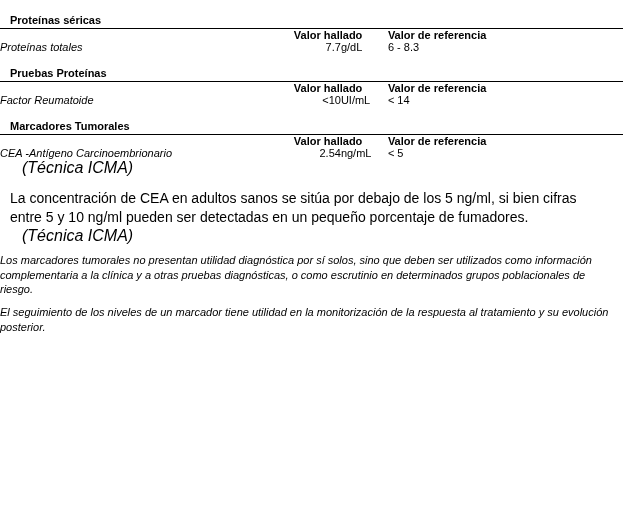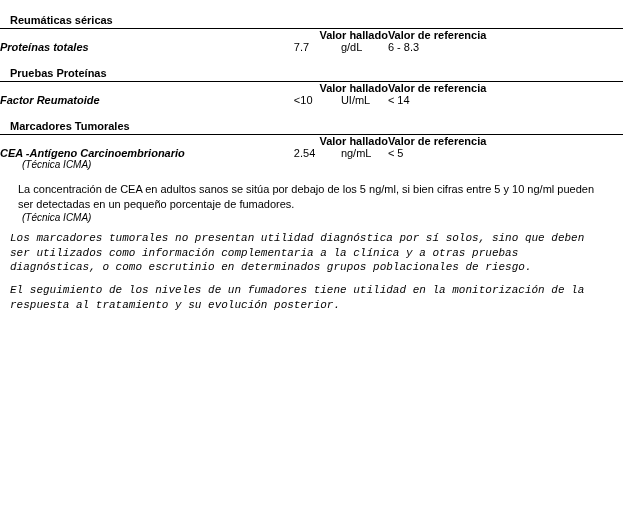--- a/index.html
+++ b/index.html
@@ -40,74 +40,72 @@
   }
   table.results {
     width: 100%;
     border-collapse: collapse;
     table-layout: fixed;
   }
   table.results td, table.results th {
     padding: 0;
     vertical-align: top;
   }
-  .col-name   { width: 250px; padding-left: 14px; font-weight: bold; }
-  .col-value  { width: 80px;  padding-right: 6px; }
+  .col-name   { width: 250px; padding-left: 14px; }
+  .col-value  { width: 80px;  text-align: right; padding-right: 6px; }
   .col-unit   { width: 80px;  text-align: left; }
   .col-ref    { width: 200px; text-align: left; }
   .hdr-row td {
     font-weight: bold;
     font-size: 11px;
     padding-top: 10px;
     padding-bottom: 10px;
   }
   .hdr-value {
-    text-align: right;
+    text-align: left;
     padding-left: 0;
   }
   .hdr-ref {
     text-align: left;
   }
   .row td {
     font-size: 11px;
     padding-top: 3px;
     padding-bottom: 3px;
   }
   .analyte {
     font-style: italic;
   }
   .subnote {
     font-style: italic;
     padding-left: 22px;
-    font-size: 10px;
+    font-size: 16px;
   }
   .note {
-    padding-left: 18px;
+    padding-left: 10px;
     padding-right: 14px;
-    font-size: 11px;
+    font-size: 14px;
     line-height: 1.35;
     margin-top: 12px;
   }
   .note-italic {
-    padding-left: 10px;
     padding-right: 14px;
     font-size: 11px;
     font-style: italic;
     line-height: 1.35;
     margin-top: 8px;
-    font-family: Liberation Mono, monospace;
   }
 </style>
 </head>
 <body>
 
 <div class="page">
 
   <div class="section">
-    <div class="section-title">Reumáticas séricas</div>
+    <div class="section-title">Proteínas séricas</div>
     <hr class="hr">
     <table class="results">
       <tbody>
           <tr class="hdr-row">
         <td class="col-name"></td>
         <td class="col-value hdr-value" colspan="2">Valor hallado</td>
         <td class="col-ref hdr-ref">Valor de referencia</td>
       </tr>
       <tr class="row">
         <td class="col-name analyte">Proteínas totales</td>
@@ -158,15 +156,15 @@
     </tbody>
       </table>
     <div class="subnote">(Técnica ICMA)</div>
   </div>
 
   <div class="note">La concentración de CEA en adultos sanos se sitúa por debajo de los 5 ng/ml, si bien cifras entre 5 y 10 ng/ml pueden ser detectadas en un pequeño porcentaje de fumadores.</div>
 
   <div class="subnote">(Técnica ICMA)</div>
 
   <div class="note-italic">Los marcadores tumorales no presentan utilidad diagnóstica por sí solos, sino que deben ser utilizados como información complementaria a la clínica y a otras pruebas diagnósticas, o como escrutinio en determinados grupos poblacionales de riesgo.</div>
-  <div class="note-italic">El seguimiento de los niveles de un fumadores tiene utilidad en la monitorización de la respuesta al tratamiento y su evolución posterior.</div>
+  <div class="note-italic">El seguimiento de los niveles de un marcador tiene utilidad en la monitorización de la respuesta al tratamiento y su evolución posterior.</div>
 
 </div>
 
 </body></html>

